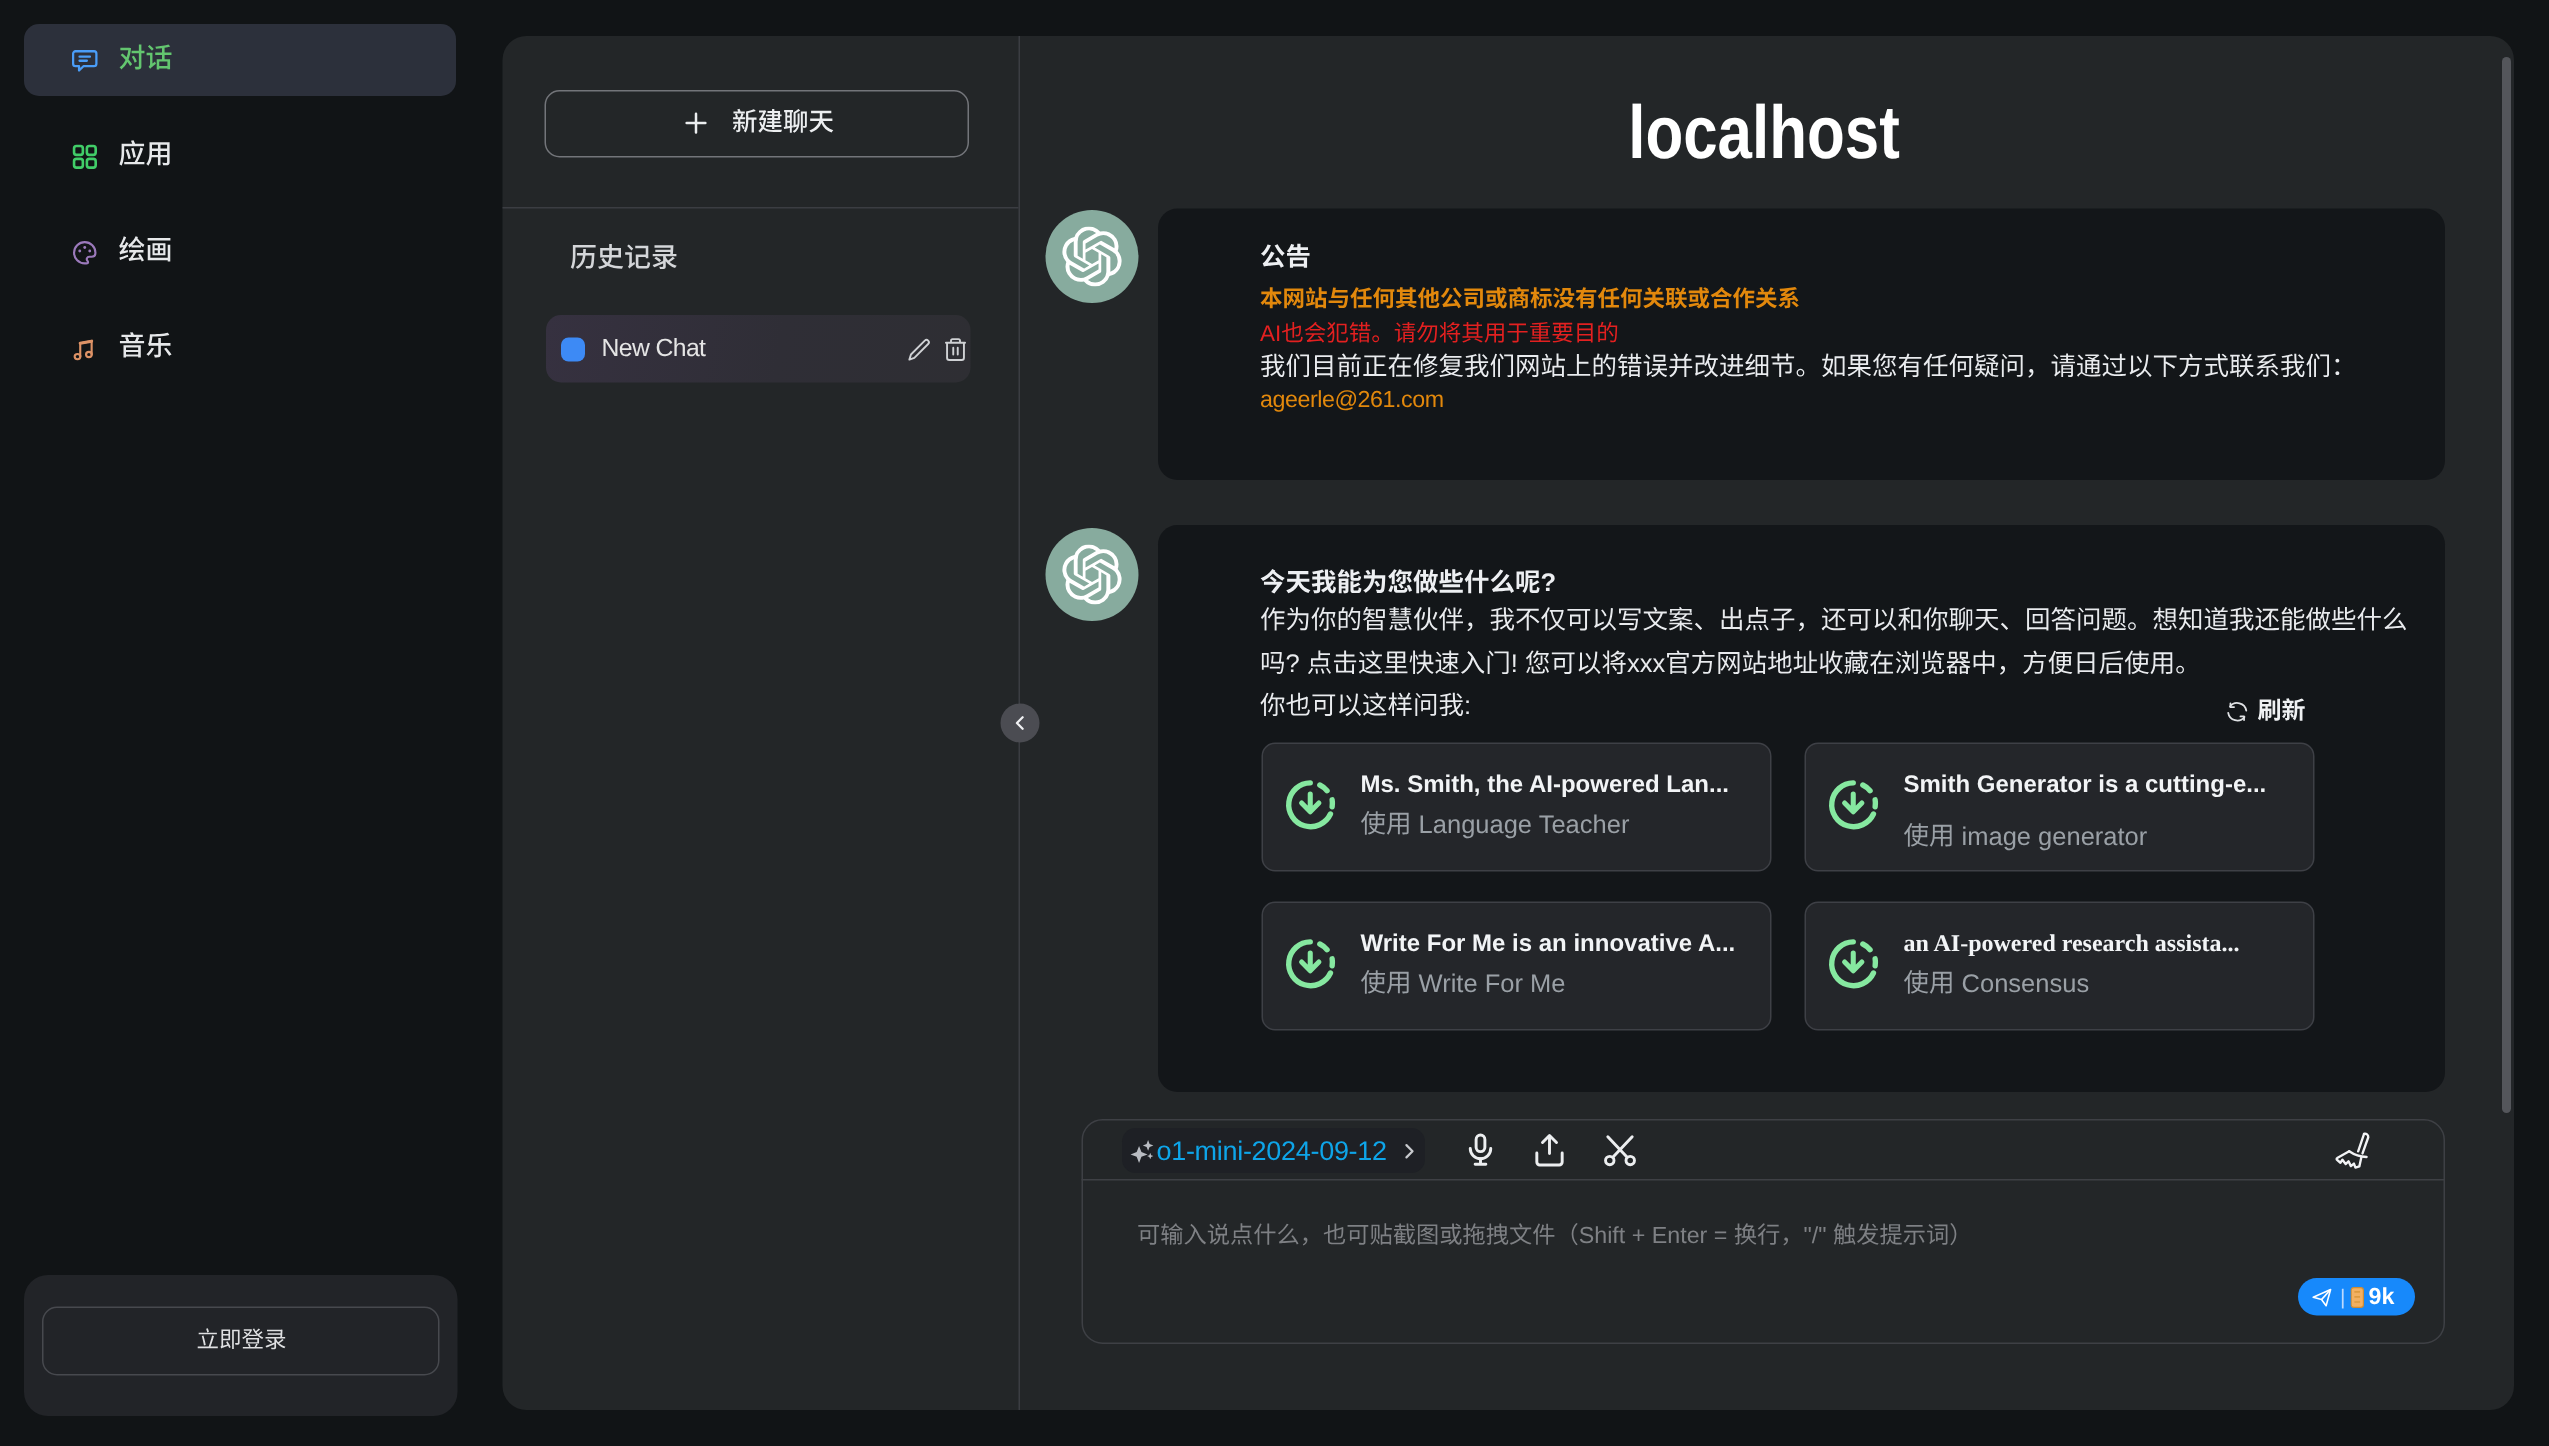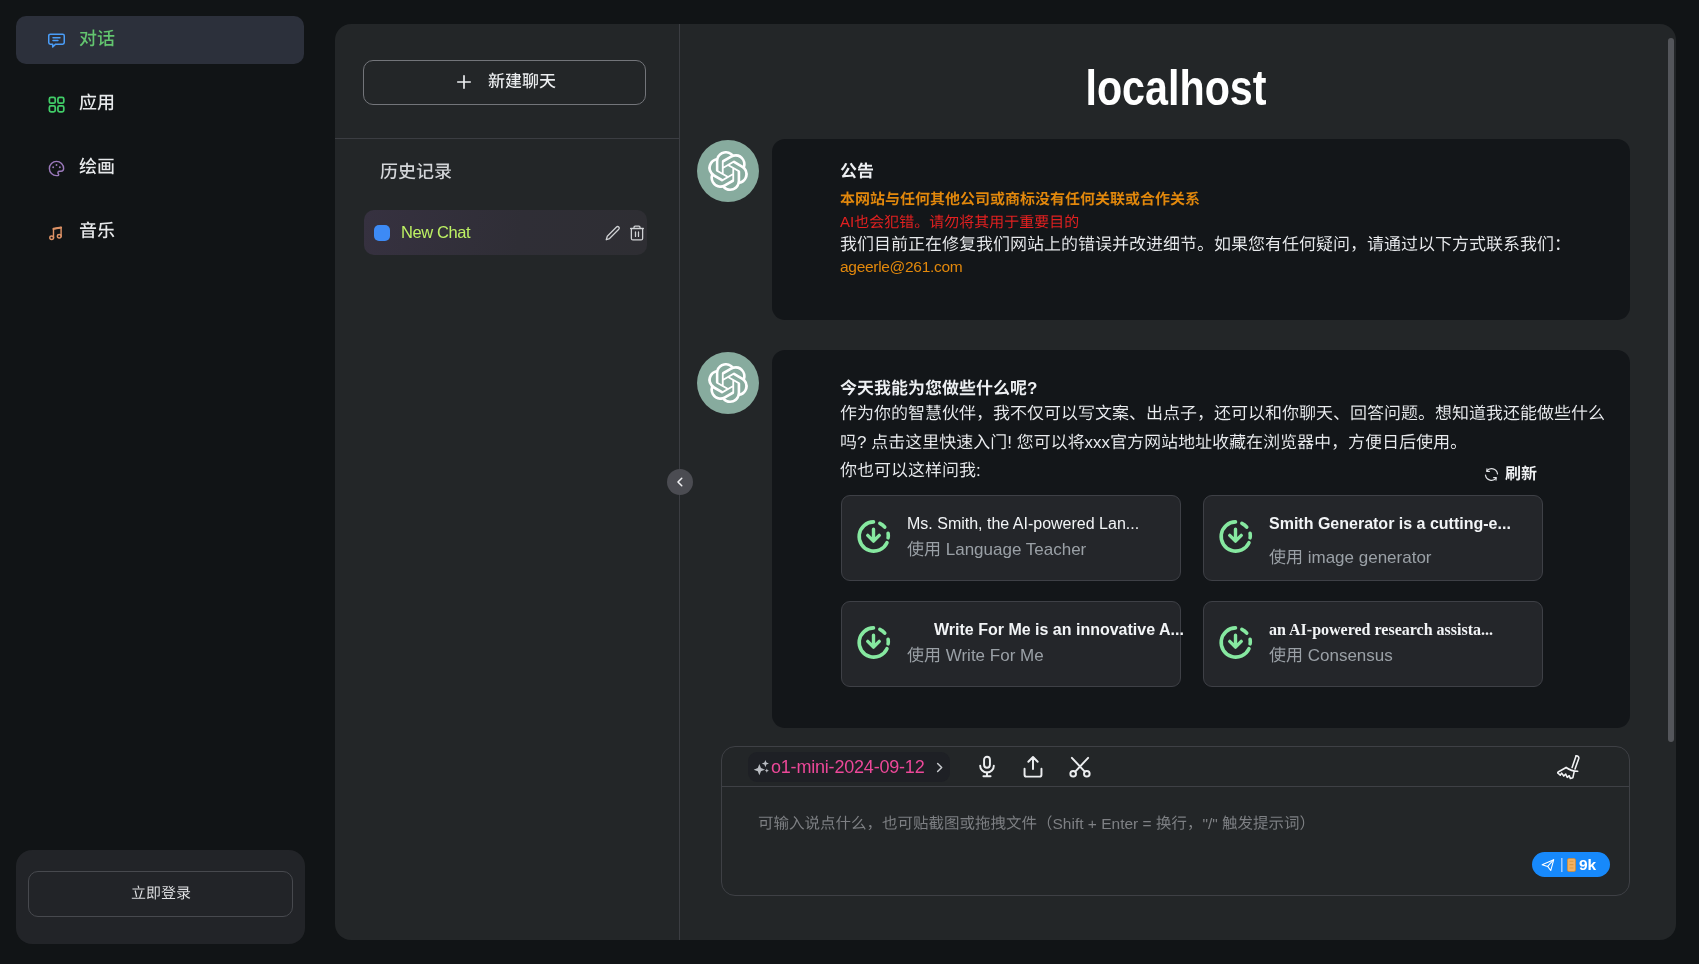--- a/index.html
+++ b/index.html
@@ -61,21 +61,21 @@
     </svg></div>
 <div style="position:absolute;left:335px;top:138px;width:344px;height:1px;background:#3b3d42;"></div>
 <div style="position:absolute;left:380px;top:162px;line-height:0;"><svg width="74" height="22" viewBox="0 0 74 22" xmlns="http://www.w3.org/2000/svg">
       <use href="#g5386m" transform="translate(0 15.8) scale(0.018)" fill="#d4d6d9"></use>
       <use href="#g53f2m" transform="translate(18 15.8) scale(0.018)" fill="#d4d6d9"></use>
       <use href="#g8bb0m" transform="translate(36 15.8) scale(0.018)" fill="#d4d6d9"></use>
       <use href="#g5f55m" transform="translate(54 15.8) scale(0.018)" fill="#d4d6d9"></use>
     </svg></div>
 <div style="position:absolute;left:364px;top:210px;width:283px;height:45px;background:linear-gradient(100deg,#363140 0%,#2f2e36 55%,#2e2e33 100%);border-radius:10px;"></div>
 <div style="position:absolute;left:374px;top:225px;width:16px;height:16px;background:#3d8af5;border-radius:5px;"></div>
-<div style="position:absolute;left:401px;top:222px;font-size:16.5px;letter-spacing:-0.4px;color:#bef264;line-height:21px;">New Chat</div>
+<div style="position:absolute;left:401px;top:222px;font-size:16.5px;letter-spacing:-0.4px;color:#e5e5e5;line-height:21px;">New Chat</div>
 <div style="position:absolute;left:604px;top:224px;width:18px;height:18px;line-height:0;"><svg width="18" height="18" viewBox="0 0 24 24" fill="none" stroke="#cfd1d4" stroke-width="1.7" stroke-linecap="round" stroke-linejoin="round">
       <path d="M3 21l1.4-4.6L16.7 4.1a2.1 2.1 0 0 1 3 3L7.4 19.4 3 21z"></path>
     </svg></div>
 <div style="position:absolute;left:628px;top:224px;width:18px;height:18px;line-height:0;"><svg width="18" height="18" viewBox="0 0 24 24" fill="none" stroke="#cfd1d4" stroke-width="1.7" stroke-linecap="round" stroke-linejoin="round">
       <path d="M3.5 6h17M8 6V4.2a1.4 1.4 0 0 1 1.4-1.4h5.2A1.4 1.4 0 0 1 16 4.2V6m3.5 0v13.3a2 2 0 0 1-2 2h-11a2 2 0 0 1-2-2V6"></path>
       <path d="M10 10.5v6M14 10.5v6"></path>
     </svg></div>
 <div style="position:absolute;left:667px;top:469px;width:26px;height:26px;background:#4b4c52;border-radius:50%;"></div>
 <div style="position:absolute;left:673px;top:475px;width:14px;height:14px;line-height:0;"><svg width="14" height="14" viewBox="0 0 24 24" fill="none" stroke="#f0f1f3" stroke-width="2.6" stroke-linecap="round" stroke-linejoin="round">
       <path d="M15 5.5 8.5 12 15 18.5"></path>
@@ -308,21 +308,21 @@
       <use href="#g5237b" transform="translate(0 14.1) scale(0.016)" fill="#eff1f3"></use>
       <use href="#g65b0b" transform="translate(16 14.1) scale(0.016)" fill="#eff1f3"></use>
     </svg></div>
 <div style="position:absolute;left:841px;top:495px;width:340px;height:86px;background:#24262a;border:1px solid #3e4046;border-radius:9px;"></div>
 <div style="position:absolute;left:855px;top:518px;width:37px;height:37px;line-height:0;"><svg width="37" height="37" viewBox="0 0 36 36" fill="none" stroke="#86e8a0" stroke-linecap="round" stroke-linejoin="round">
       <path d="M31.1 24.0 A14.2 14.2 0 1 1 18 3.8" stroke-width="3.5"></path>
       <path d="M24.2 5.2 A14.2 14.2 0 0 1 29.8 10.1" stroke-width="3.5" stroke-dasharray="6 4.6"></path>
       <path d="M32.2 14.8 A14.2 14.2 0 0 1 32.2 19.3" stroke-width="3.5" stroke-dasharray="5 4.4"></path>
       <path d="M18 11v11M12.4 16.9 18 22.5l5.6-5.6" stroke-width="3.3"></path>
     </svg></div>
-<div style="position:absolute;left:907px;top:515px;width:266px;height:22px;font-size:16px;font-weight:normal;color:#f2f4f6;white-space:nowrap;">Ms. Smith, the AI-powered Lan...</div>
+<div style="position:absolute;left:907px;top:515px;width:266px;height:22px;font-size:16px;font-weight:bold;color:#f2f4f6;white-space:nowrap;">Ms. Smith, the AI-powered Lan...</div>
 <div style="position:absolute;left:907px;top:540px;line-height:0;"><svg width="183" height="21" viewBox="0 0 183 21" xmlns="http://www.w3.org/2000/svg">
       <use href="#g4f7fr" transform="translate(0 15) scale(0.017)" fill="#9aa0a6"></use>
       <use href="#g7528r" transform="translate(17 15) scale(0.017)" fill="#9aa0a6"></use>
       <text x="34" y="15" font-family="Liberation Sans" font-size="17" fill="#9aa0a6" xml:space="preserve"> Language Teacher</text>
     </svg></div>
 <div style="position:absolute;left:1203px;top:495px;width:340px;height:86px;background:#24262a;border:1px solid #3e4046;border-radius:9px;"></div>
 <div style="position:absolute;left:1217px;top:518px;width:37px;height:37px;line-height:0;"><svg width="37" height="37" viewBox="0 0 36 36" fill="none" stroke="#86e8a0" stroke-linecap="round" stroke-linejoin="round">
       <path d="M31.1 24.0 A14.2 14.2 0 1 1 18 3.8" stroke-width="3.5"></path>
       <path d="M24.2 5.2 A14.2 14.2 0 0 1 29.8 10.1" stroke-width="3.5" stroke-dasharray="6 4.6"></path>
       <path d="M32.2 14.8 A14.2 14.2 0 0 1 32.2 19.3" stroke-width="3.5" stroke-dasharray="5 4.4"></path>
@@ -334,21 +334,21 @@
       <use href="#g7528r" transform="translate(17 15) scale(0.017)" fill="#9aa0a6"></use>
       <text x="34" y="15" font-family="Liberation Sans" font-size="17" fill="#9aa0a6" xml:space="preserve"> image generator</text>
     </svg></div>
 <div style="position:absolute;left:841px;top:601px;width:340px;height:86px;background:#24262a;border:1px solid #3e4046;border-radius:9px;"></div>
 <div style="position:absolute;left:855px;top:624px;width:37px;height:37px;line-height:0;"><svg width="37" height="37" viewBox="0 0 36 36" fill="none" stroke="#86e8a0" stroke-linecap="round" stroke-linejoin="round">
       <path d="M31.1 24.0 A14.2 14.2 0 1 1 18 3.8" stroke-width="3.5"></path>
       <path d="M24.2 5.2 A14.2 14.2 0 0 1 29.8 10.1" stroke-width="3.5" stroke-dasharray="6 4.6"></path>
       <path d="M32.2 14.8 A14.2 14.2 0 0 1 32.2 19.3" stroke-width="3.5" stroke-dasharray="5 4.4"></path>
       <path d="M18 11v11M12.4 16.9 18 22.5l5.6-5.6" stroke-width="3.3"></path>
     </svg></div>
-<div style="position:absolute;left:907px;top:621px;width:266px;height:22px;font-size:16px;font-weight:bold;color:#f2f4f6;white-space:nowrap;margin-left:27px;">Write For Me is an innovative A...</div>
+<div style="position:absolute;left:907px;top:621px;width:266px;height:22px;font-size:16px;font-weight:bold;color:#f2f4f6;white-space:nowrap;">Write For Me is an innovative A...</div>
 <div style="position:absolute;left:907px;top:646px;line-height:0;"><svg width="139" height="21" viewBox="0 0 139 21" xmlns="http://www.w3.org/2000/svg">
       <use href="#g4f7fr" transform="translate(0 15) scale(0.017)" fill="#9aa0a6"></use>
       <use href="#g7528r" transform="translate(17 15) scale(0.017)" fill="#9aa0a6"></use>
       <text x="34" y="15" font-family="Liberation Sans" font-size="17" fill="#9aa0a6" xml:space="preserve"> Write For Me</text>
     </svg></div>
 <div style="position:absolute;left:1203px;top:601px;width:340px;height:86px;background:#24262a;border:1px solid #3e4046;border-radius:9px;"></div>
 <div style="position:absolute;left:1217px;top:624px;width:37px;height:37px;line-height:0;"><svg width="37" height="37" viewBox="0 0 36 36" fill="none" stroke="#86e8a0" stroke-linecap="round" stroke-linejoin="round">
       <path d="M31.1 24.0 A14.2 14.2 0 1 1 18 3.8" stroke-width="3.5"></path>
       <path d="M24.2 5.2 A14.2 14.2 0 0 1 29.8 10.1" stroke-width="3.5" stroke-dasharray="6 4.6"></path>
       <path d="M32.2 14.8 A14.2 14.2 0 0 1 32.2 19.3" stroke-width="3.5" stroke-dasharray="5 4.4"></path>
@@ -361,21 +361,21 @@
       <text x="34" y="15" font-family="Liberation Sans" font-size="17" fill="#9aa0a6" xml:space="preserve"> Consensus</text>
     </svg></div>
 <div style="position:absolute;left:721px;top:746px;width:909px;height:150px;border:1px solid #3e4045;border-radius:14px;"></div>
 <div style="position:absolute;left:721px;top:786px;width:909px;height:1px;background:#3e4045;"></div>
 <div style="position:absolute;left:748px;top:752px;width:202px;height:30px;background:#1e2025;border-radius:9px;"></div>
 <div style="position:absolute;left:753px;top:759px;width:17px;height:17px;line-height:0;"><svg width="17" height="17" viewBox="0 0 24 24" fill="#b9bcc2">
       <path d="M9 7L11.24 12.76 17 15 11.24 17.240000000000002 9 23 6.76 17.240000000000002 1 15 6.76 12.76Z"></path>
       <path d="M17.5 1.5L18.9 5.1 22.5 6.5 18.9 7.9 17.5 11.5 16.1 7.9 12.5 6.5 16.1 5.1Z"></path>
       <path d="M19.5 13.5L20.34 15.66 22.5 16.5 20.34 17.34 19.5 19.5 18.66 17.34 16.5 16.5 18.66 15.66Z"></path>
     </svg></div>
-<div style="position:absolute;left:771px;top:756px;font-size:18px;letter-spacing:-0.2px;color:#ec4899;line-height:23px;white-space:nowrap;">o1-mini-2024-09-12</div>
+<div style="position:absolute;left:771px;top:756px;font-size:18px;letter-spacing:-0.2px;color:#0ea5e9;line-height:23px;white-space:nowrap;">o1-mini-2024-09-12</div>
 <div style="position:absolute;left:932px;top:760px;width:15px;height:15px;line-height:0;"><svg width="15" height="15" viewBox="0 0 24 24" fill="none" stroke="#c7c9cd" stroke-width="2.4" stroke-linecap="round" stroke-linejoin="round">
       <path d="M9 5.5 15.5 12 9 18.5"></path>
     </svg></div>
 <div style="position:absolute;left:974px;top:754px;width:26px;height:26px;line-height:0;"><svg width="26" height="26" viewBox="0 0 24 24" fill="none" stroke="#eceef0" stroke-width="1.8" stroke-linecap="round">
       <rect x="9.3" y="2.5" width="5.4" height="10.2" rx="2.7"></rect>
       <path d="M5.7 10.8a6.3 6.3 0 0 0 12.6 0"></path>
       <path d="M12 17.1v3.4M8.7 20.5h6.6"></path>
     </svg></div>
 <div style="position:absolute;left:1020px;top:754px;width:26px;height:26px;line-height:0;"><svg width="26" height="26" viewBox="0 0 24 24" fill="none" stroke="#eceef0" stroke-width="1.8" stroke-linecap="round" stroke-linejoin="round">
       <path d="M12 13.8V3.2M7.7 7.1 12 2.8l4.3 4.3"></path>

